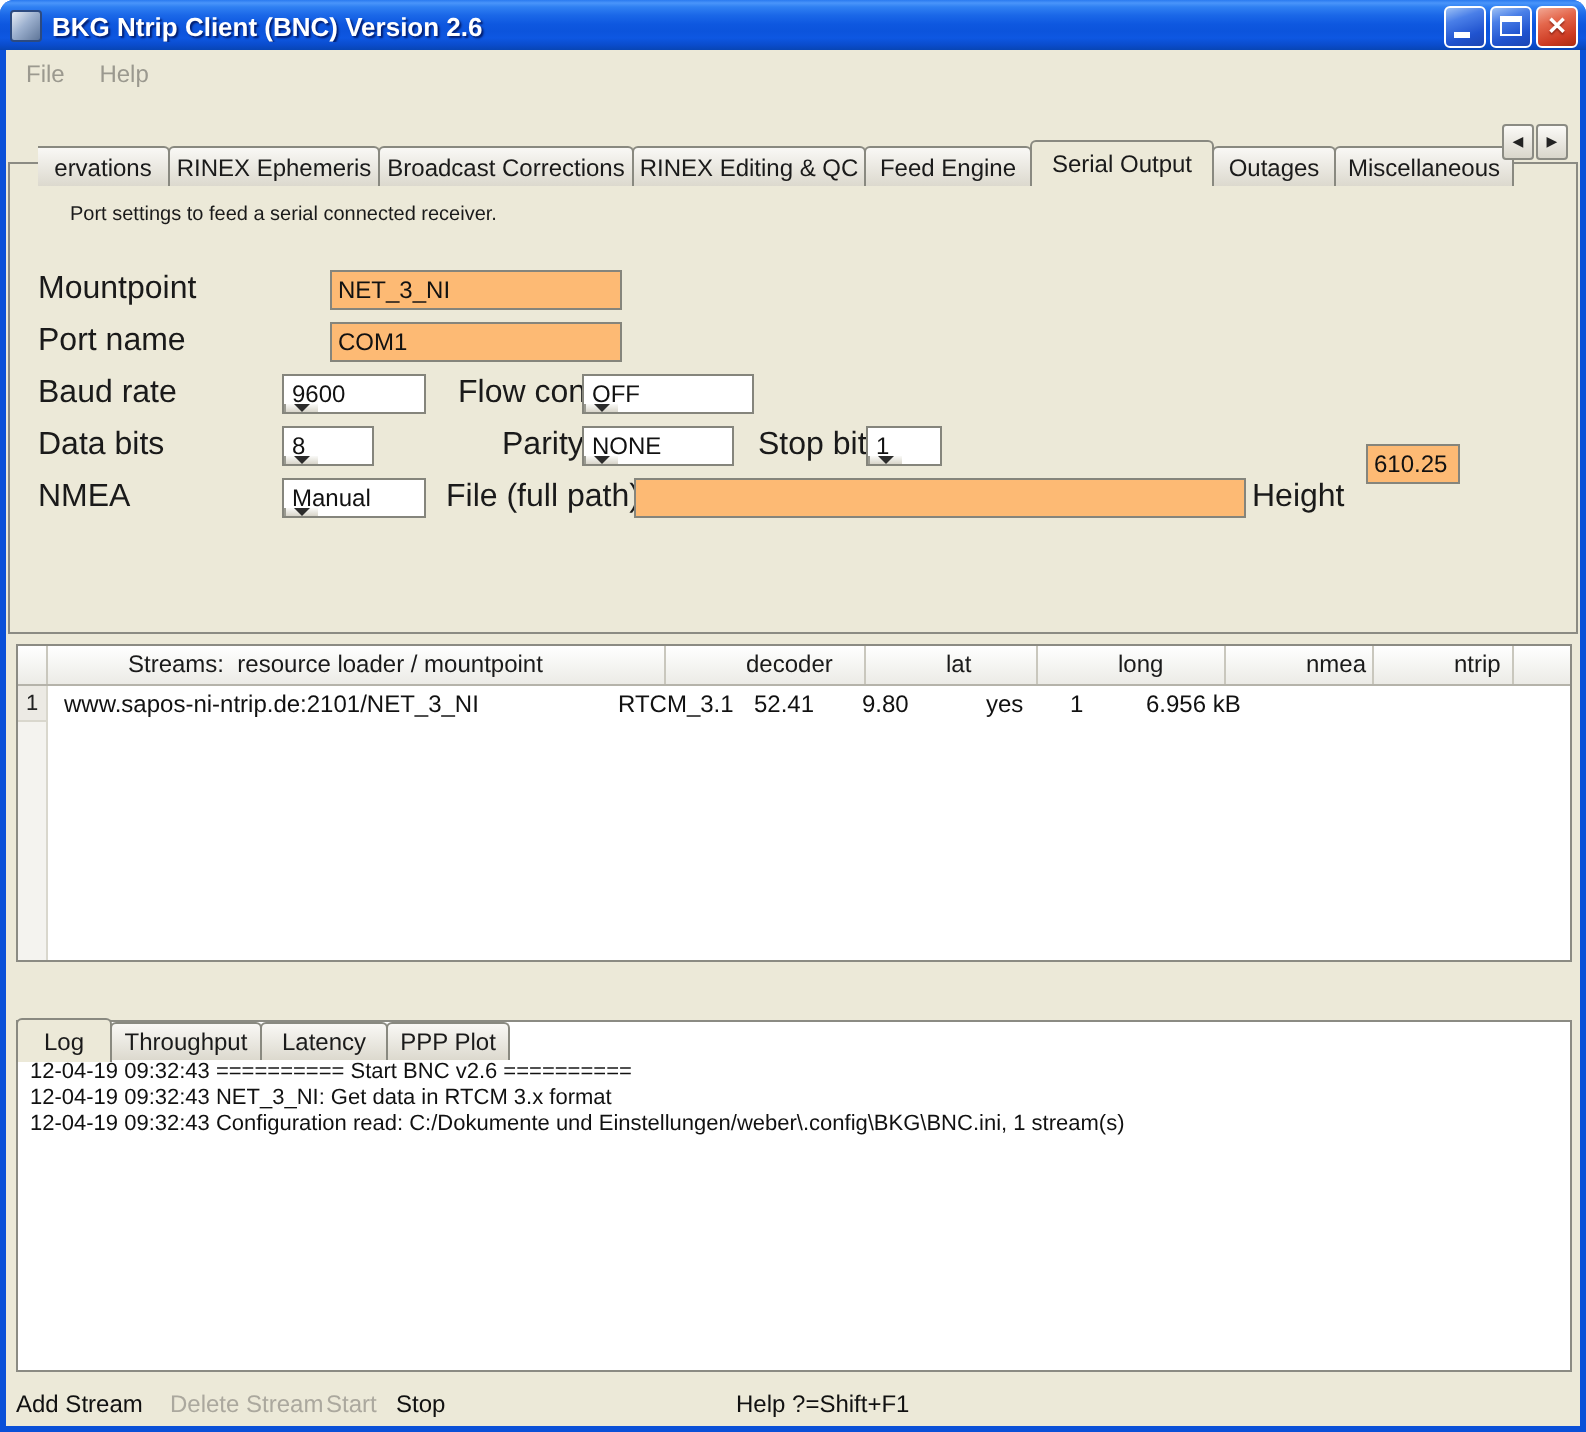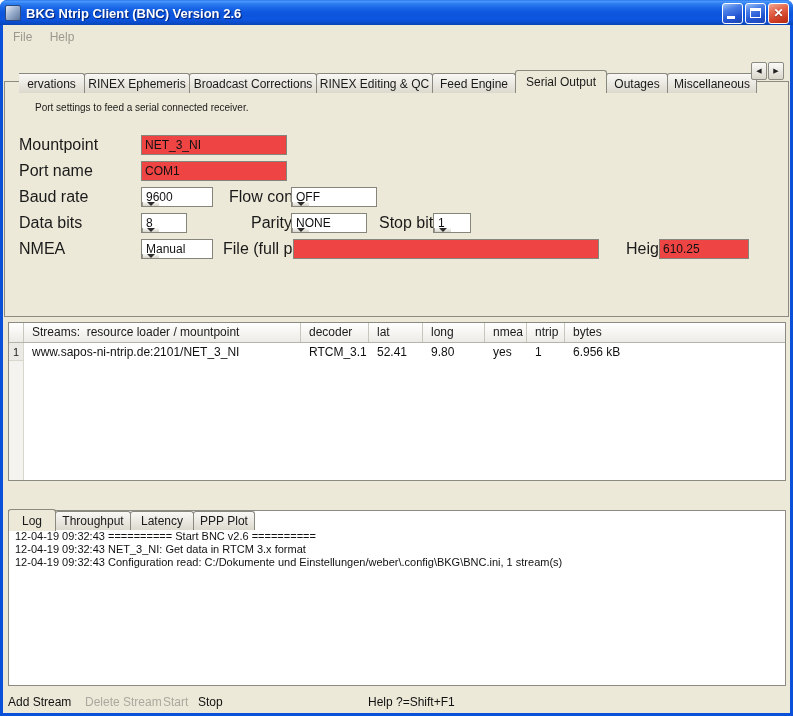--- a/index.html
+++ b/index.html
@@ -47,33 +47,33 @@
   .scrollbtn { position:absolute; top:37px; width:16px; height:18px; border:1px solid #8b8b83;
     border-radius:2px; background:linear-gradient(#fbfaf7,#d9d6cb); display:flex;
     align-items:center; justify-content:center; font-size:7px; color:#222; z-index:3; }
   .sb-left{left:748px}.sb-right{left:765px}
 
   
   .pane { position:absolute; left:1px; top:56px; width:785px; height:236px;
     border:1px solid #8b8b83; background:#ece9d8; z-index:1; }
   .desc { position:absolute; left:30px; top:20px; font-size:10px; color:#1a1a1a; }
   .flabel { position:absolute; font-size:16px; line-height:20px; color:#1a1a1a; white-space:nowrap; }
-  .tin { position:absolute; height:20px; border:1px solid #85857c; background:#ef4444;
-    font-family:"Liberation Sans",sans-serif; font-size:12px; padding:0 3px; color:#111; }
+  .tin { position:absolute; height:20px; border:1px solid #85857c; background:#fdba74;
+    font-family:"Liberation Sans",sans-serif; font-size:12px; padding:0 3px; color:#111;margin-left:24px; }
   .combo { position:absolute; height:20px; border:1px solid #85857c; background:#fff; display:flex;flex-direction:column; }
   .combo-val { flex:1; font-size:12px; line-height:18px; padding-left:4px; white-space:nowrap; overflow:hidden; color:#111; }
   .combo-btn { width:17px; flex:0 0 auto; border-left:1px solid #9a9a91;
     background:linear-gradient(#fafaf8,#d8d5ca); display:flex; align-items:center; justify-content:center; }
   .arrdown { width:0; height:0; border-left:4px solid transparent; border-right:4px solid transparent; border-top:4px solid #2b2b2b; }
 
   
   .streams { position:absolute; left:5px; top:297px; width:778px; height:159px;
     border:1px solid #8b8b83; background:#fff; display:flex; flex-direction:column; }
   .sh { display:flex; height:20px; flex:0 0 auto; background:linear-gradient(#ffffff,#ecebe6);
-    border-bottom:1px solid #b5b3aa; }
+    border-bottom:1px solid #b5b3aa;gap:32px; }
   .sh-corner { width:15px; flex:0 0 auto; border-right:1px solid #c9c7bd; }
   .sh-cell { border-right:1px solid #c9c7bd; font-size:12px; line-height:19px; padding-left:8px;
     white-space:pre; overflow:hidden; color:#1a1a1a; }
   .w-main{width:277px; flex:0 0 auto}.w-dec{width:68px; flex:0 0 auto}.w-lat{width:54px; flex:0 0 auto}
   .w-long{width:62px; flex:0 0 auto}.w-nmea{width:42px; flex:0 0 auto}.w-ntrip{width:38px; flex:0 0 auto}
   .w-bytes{flex:1; border-right:none}
   .sbody { flex:1; display:flex; overflow:hidden; }
   .gut { width:15px; flex:0 0 auto; background:#f4f3ef; border-right:1px solid #d9d7cd; }
   .rn { height:18px; font-size:11px; text-align:center; line-height:18px; color:#222;
     background:#eceae4; border-bottom:1px solid #d9d7cd; }
@@ -195,21 +195,21 @@
       <label class="flabel" style="left:14px;top:157px;">NMEA</label>
       <div class="combo" style="left:136px;top:157px;width:72px;">
         <span class="combo-val">Manual</span>
         <span class="combo-btn">
             <span class="arrdown"></span>
           </span>
       </div>
       <label class="flabel" style="left:218px;top:157px;">File (full path)</label>
       <input class="tin" style="left: 288px; top: 157px; width: 306px;" value="">
       <label class="flabel" style="left:621px;top:157px;">Height</label>
-      <input class="tin" style="left: 654px; top: 157px; width: 90px;" value="610.25">
+      <input class="tin" style="left: 654px; top: 140px; width: 47px;" value="610.25">
     </div>
 
     <div class="streams">
       <div class="sh">
         <div class="sh-corner"></div>
         <div class="sh-cell w-main">Streams:  resource loader / mountpoint</div>
         <div class="sh-cell w-dec">decoder</div>
         <div class="sh-cell w-lat">lat</div>
         <div class="sh-cell w-long">long</div>
         <div class="sh-cell w-nmea">nmea</div>

